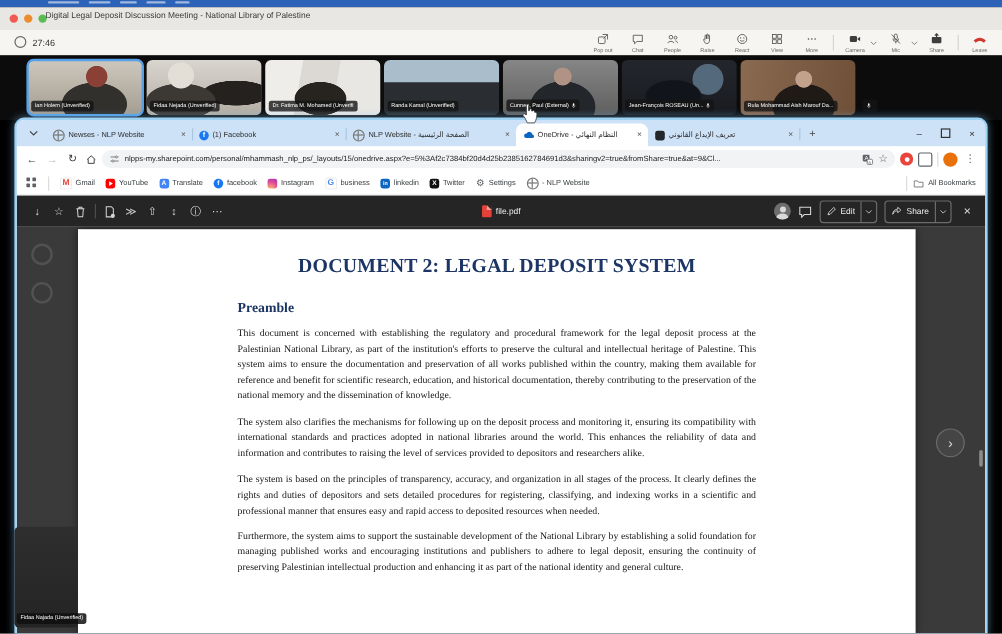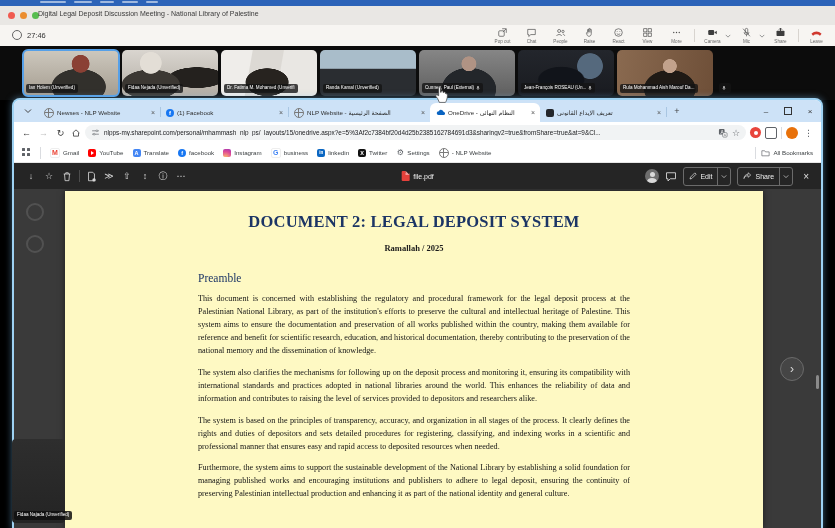--- a/index.html
+++ b/index.html
@@ -113,26 +113,26 @@
   .ft-avatar::before{content:"";position:absolute;left:4.5px;top:2.5px;width:5px;height:5px;border-radius:50%;background:#d9d9d9;}
   .ft-avatar::after{content:"";position:absolute;left:2px;top:8.5px;width:10px;height:7px;border-radius:50%;background:#d9d9d9;}
   .ft-btn{display:flex;align-items:center;height:17px;border:1px solid #6b6b6b;border-radius:3px;font-size:7px;color:#efefef;}
   .ft-btn .seg{display:flex;align-items:center;gap:3px;padding:0 5px;}
   .ft-btn .dd{border-left:1px solid #6b6b6b;padding:0 3px;height:100%;display:flex;align-items:center;}
   .ft-close{font-size:10px;color:#e0e0e0;padding:0 4px;}
 
   
   .viewer{flex:1;background:#3a3a3a;position:relative;overflow:hidden;}
   .wm{position:absolute;width:14px;height:14px;border:2px solid rgba(255,255,255,.12);border-radius:50%;left:12px;}
-  .page{position:absolute;left:51px;top:2px;width:698px;bottom:0;background:#fef9c3;box-shadow:0 0 6px rgba(0,0,0,.5);}
+  .page{position:absolute;left:51px;top:2px;width:698px;bottom:0;background:#ffffff;box-shadow:0 0 6px rgba(0,0,0,.5);}
   .doc{width:432px;margin:0 auto;font-family:"Liberation Serif","DejaVu Serif",serif;color:#151515;}
   .doc-title{margin-top:21px;text-align:center;font-size:16.5px;font-weight:bold;color:#1c3565;letter-spacing:.2px;}
   .doc-org{margin-top:17px;text-align:center;font-size:9.5px;font-weight:bold;color:#1c3565;}
   .doc-date{margin-top:11px;text-align:center;font-size:8.5px;font-weight:bold;color:#1b1b1b;}
-  .doc-sec{margin-top:19px;font-size:11.5px;font-weight:normal;color:#1c3565;}
+  .doc-sec{margin-top:19px;font-size:11.5px;font-weight:bold;color:#1c3565;}
   .doc p{font-size:8.2px;line-height:1.58;text-align:justify;margin:9px 0 0 0;}
   .nextbtn{position:absolute;left:766px;top:168px;width:22px;height:22px;border-radius:50%;background:#454545;border:1px solid #6a6a6a;color:#d8d8d8;font-size:12px;display:flex;align-items:center;justify-content:center;}
   .scrollthumb{position:absolute;right:2px;top:186px;width:3px;height:14px;background:#8b8b8b;border-radius:2px;}
 
   
   .selfview{left:12px;top:439px;width:53px;height:84px;background:linear-gradient(#2e2e2e,#242424);border-radius:4px;overflow:visible;z-index:5;}
   .selfpill{position:absolute;left:2px;bottom:3px;background:rgba(15,15,15,.85);color:#fff;font-size:4.6px;line-height:1;padding:2px 3px;border-radius:2px;white-space:nowrap;}
   .cursor{left:433px;top:84px;width:17px;z-index:9;}
 </style>
 </head>
@@ -498,21 +498,20 @@
       <span class="ft-close">×</span>
     </div>
   </div>
 
   <div class="viewer">
     <span class="wm" style="top:14px"></span>
     <span class="wm" style="top:46px"></span>
     <div class="page">
       <div class="doc">
         <div class="doc-title">DOCUMENT 2: LEGAL DEPOSIT SYSTEM</div>
-        <div class="doc-date">Ramallah / 2025</div>
         <div class="doc-sec">Preamble</div>
         <p>This document is concerned with establishing the regulatory and procedural framework for the legal deposit process at the Palestinian National Library, as part of the institution's efforts to preserve the cultural and intellectual heritage of Palestine. This system aims to ensure the documentation and preservation of all works published within the country, making them available for reference and benefit for scientific research, education, and historical documentation, thereby contributing to the preservation of the national memory and the dissemination of knowledge.</p>
         <p>The system also clarifies the mechanisms for following up on the deposit process and monitoring it, ensuring its compatibility with international standards and practices adopted in national libraries around the world. This enhances the reliability of data and information and contributes to raising the level of services provided to depositors and researchers alike.</p>
         <p>The system is based on the principles of transparency, accuracy, and organization in all stages of the process. It clearly defines the rights and duties of depositors and sets detailed procedures for registering, classifying, and indexing works in a scientific and professional manner that ensures easy and rapid access to deposited resources when needed.</p>
         <p>Furthermore, the system aims to support the sustainable development of the National Library by establishing a solid foundation for managing published works and encouraging institutions and publishers to adhere to legal deposit, ensuring the continuity of preserving Palestinian intellectual production and enhancing it as part of the national identity and general culture.</p>
       </div>
     </div>
     <div class="nextbtn">›</div>
     <div class="scrollthumb"></div>
   </div>

